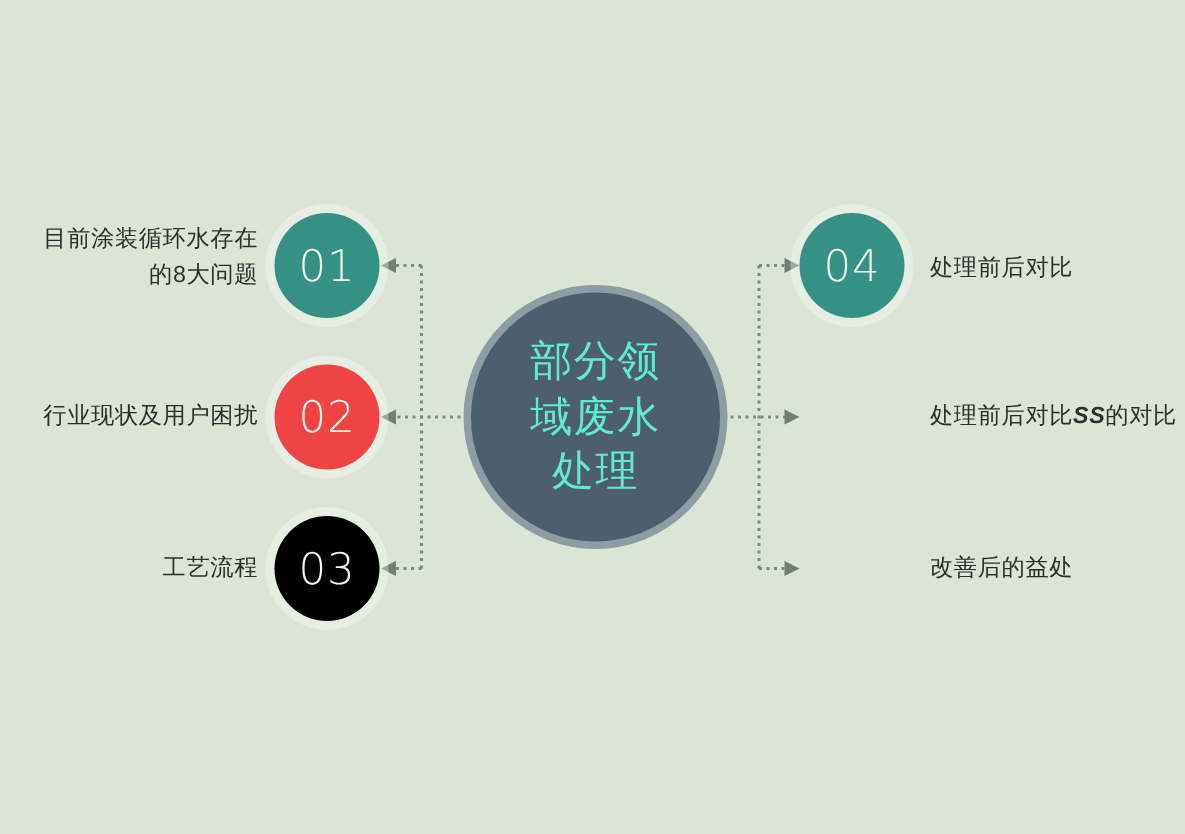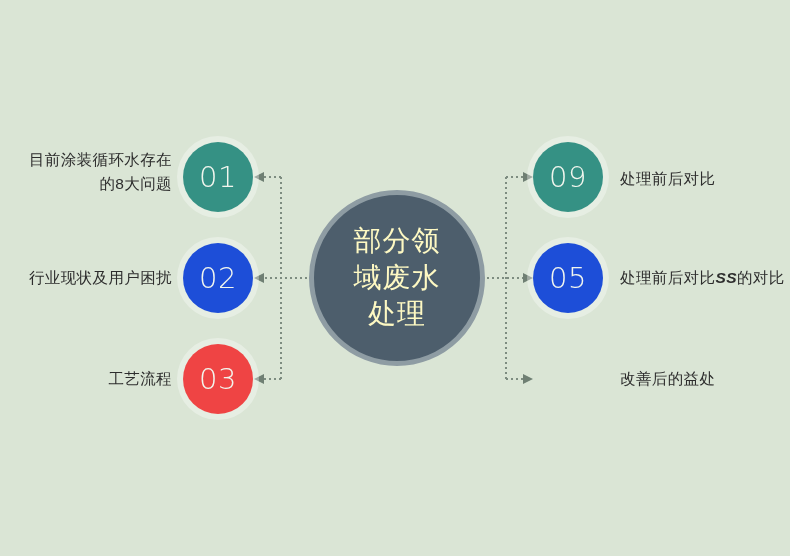--- a/index.html
+++ b/index.html
@@ -45,22 +45,22 @@
     font-family: "DejaVu Sans", "Liberation Sans", sans-serif;
     font-size: 29px;
     font-weight: 300;
     letter-spacing: 0.5px;
     color: #f2f6ee;
     line-height: 1;
     user-select: none;
   }
 
   .node-teal { background: #359184; }
-  .node-gold { background: #1d4ed8; }
-  .node-pink { background: #ef4444; }
+  .node-gold { background: #ef4444; }
+  .node-pink { background: #000000; }
 
   
   #node-01 { left: 183px; top: 142px; }
   #node-02 { left: 183px; top: 243px; }
   #node-03 { left: 183px; top: 344px; }
   #node-04 { left: 533px; top: 142px; }
   #node-05 { left: 533px; top: 243px; }
   #node-06 { left: 533px; top: 344px; }
 
   
@@ -72,21 +72,21 @@
     height: 176px;
     border-radius: 50%;
     background: #4d5e6c;
     border: 5px solid #8e9ca3;
     box-sizing: border-box;
     display: flex;
     align-items: center;
     justify-content: center;
   }
   #hub-title {
-    color: #fef9c3;
+    color: #5eead4;
     font-size: 28px;
     font-weight: 400;
     line-height: 1.32;
     text-align: center;
     letter-spacing: 1px;
     width: 120px;
     white-space: pre-line;
   }
 
   
@@ -154,24 +154,21 @@
     <span class="node-num">01</span>
   </div>
   <div class="node node-gold" id="node-02">
     <span class="node-num">02</span>
   </div>
   <div class="node node-pink" id="node-03">
     <span class="node-num">03</span>
   </div>
 
   <div class="node node-teal" id="node-04">
-    <span class="node-num">09</span>
-  </div>
-  <div class="node node-gold" id="node-05">
-    <span class="node-num">05</span>
+    <span class="node-num">04</span>
   </div>
 
   <div class="label label-left" id="label-01">目前涂装循环水存在
 的8大问题</div>
   <div class="label label-left" id="label-03">工艺流程</div>
   <div class="label label-left" id="label-02">行业现状及用户困扰</div>
 
   <div class="label label-right" id="label-04">处理前后对比</div>
   <div class="label label-right" id="label-05"><span>处理前后对比</span><b>SS</b><span>的对比</span></div>
   <div class="label label-right" id="label-06">改善后的益处</div>

